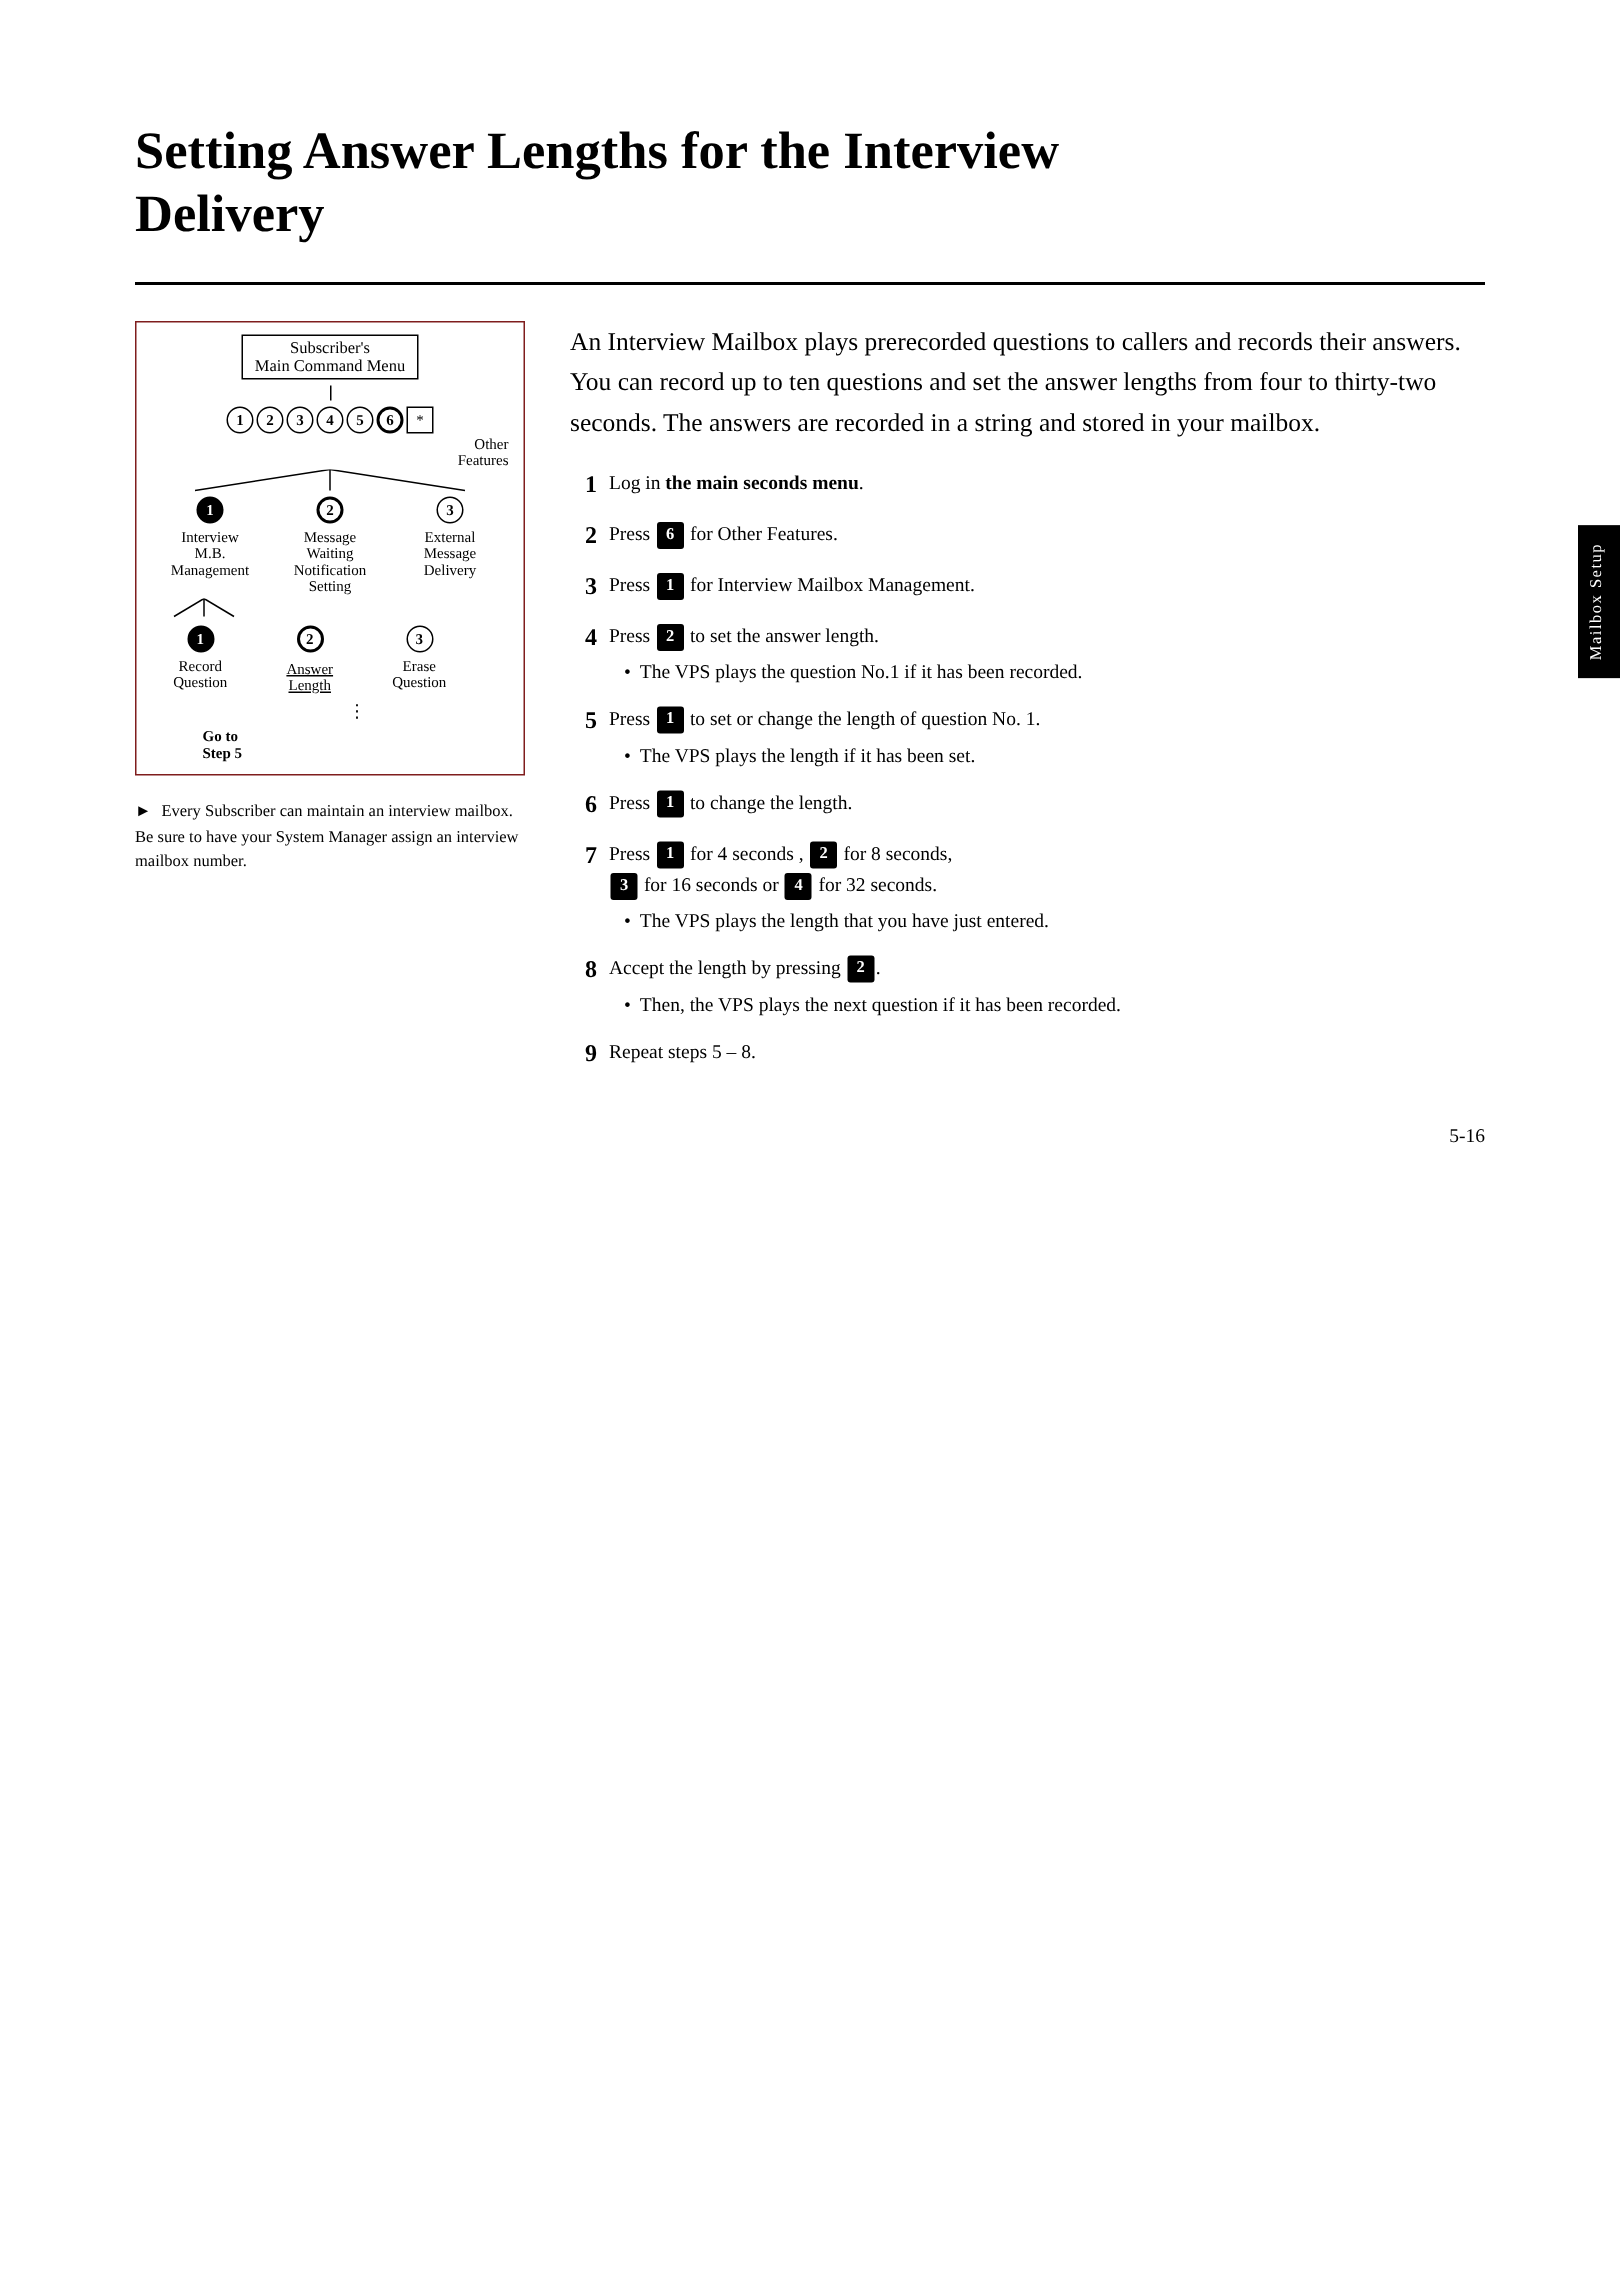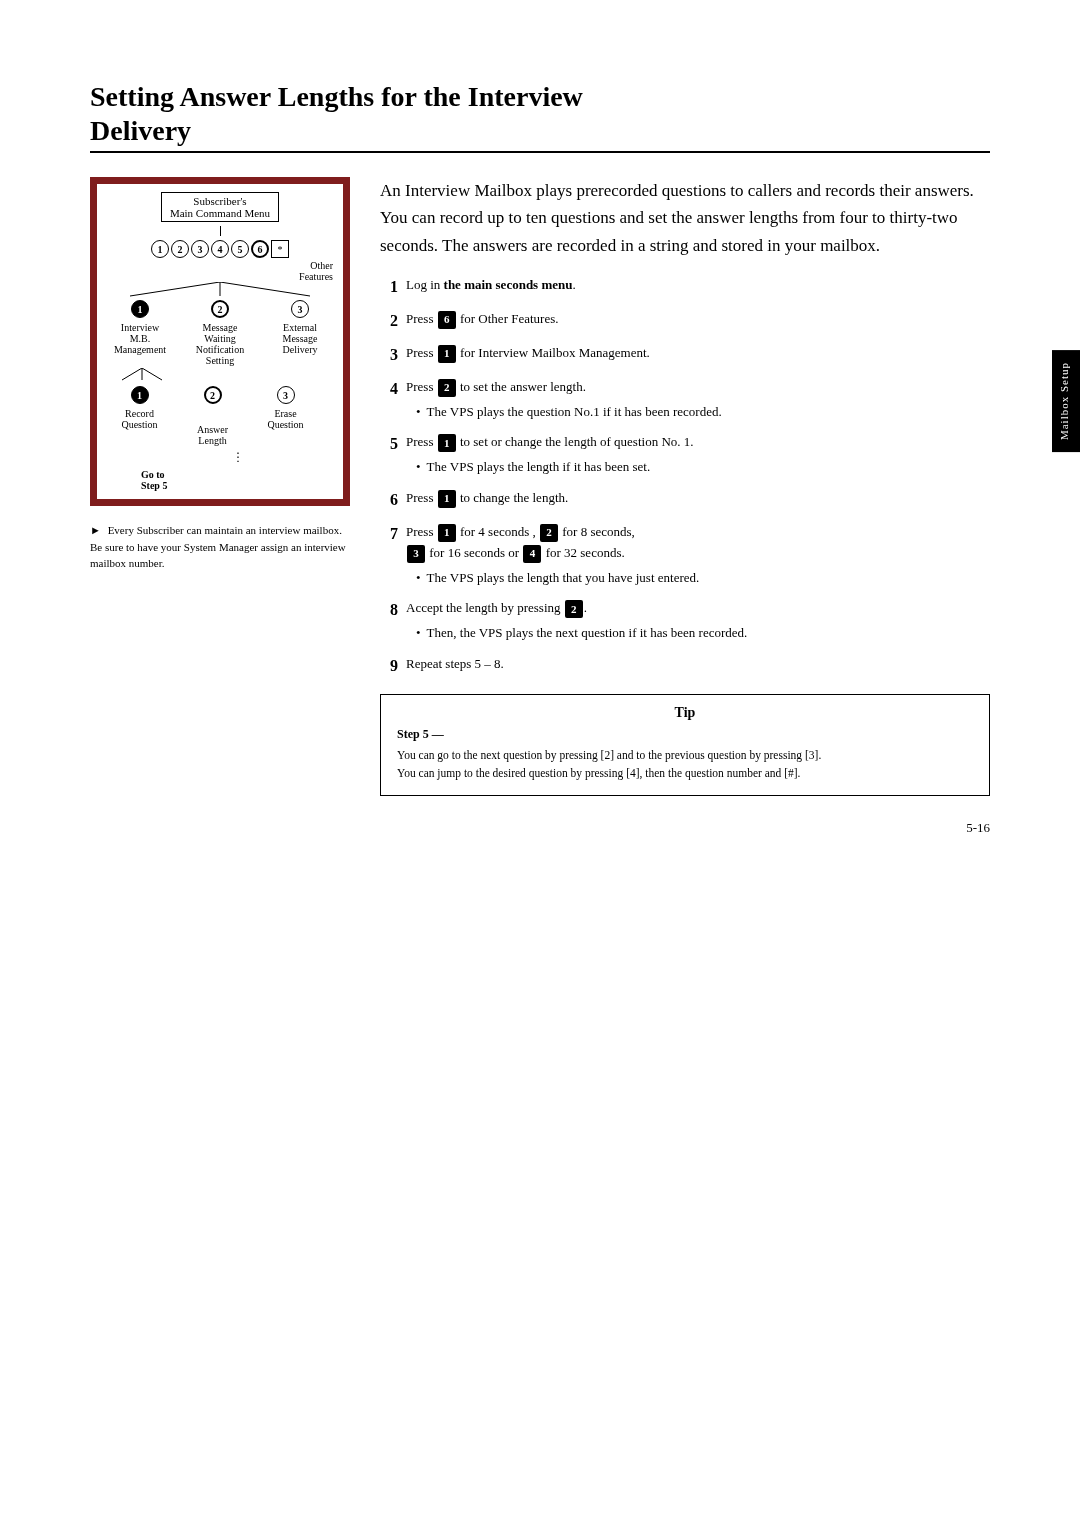--- a/index.html
+++ b/index.html
@@ -10,43 +10,43 @@
       color: #000;
       width: 1080px;
       min-height: 1528px;
       position: relative;
     }
     .page {
       padding: 80px 90px 80px 90px;
       position: relative;
     }
     h1 {
-      font-size: 28px;
+      font-size: 35px;
       font-weight: bold;
       line-height: 1.2;
-      margin-bottom: 4px;
+      margin-bottom: 24px;
     }
     .title-underline {
       border-bottom: 2.5px solid #000;
       margin-bottom: 24px;
     }
     .content-area {
       display: flex;
       gap: 30px;
     }
     .left-panel {
       width: 260px;
       flex-shrink: 0;
     }
     .right-panel {
       flex: 1;
     }
     
     .diagram {
-      border: 7px solid #7f1d1d;
+      border: 1px solid #7f1d1d;
       text-align: center;
       padding: 8px 6px 6px 6px;
       font-size: 11px;
       margin-bottom: 16px;
     }
     .diagram .menu-box {
       border: 1px solid #000;
       display: inline-block;
       padding: 2px 8px;
       font-size: 11px;
@@ -310,21 +310,21 @@
         </div>
 
         
         <div class="level3-row" style="justify-content:flex-start; padding-left:4px;">
           <div class="level3-item">
             <div class="num-circle filled">1</div>
             <div style="font-size:10px; margin-top:2px;">Record<br>Question</div>
           </div>
           <div class="level3-item">
             <div class="num-circle bold-border">2</div>
-            <div style="font-size:10px; margin-top:18px;">Answer<br>Length</div>
+            <div style="font-size:10px; margin-top:4px;text-decoration:underline;">Answer<br>Length</div>
           </div>
           <div class="level3-item">
             <div class="num-circle">3</div>
             <div style="font-size:10px; margin-top:2px;">Erase<br>Question</div>
           </div>
         </div>
 
         
         <div style="padding-left:38px; margin-top:4px;">
           <div class="ellipsis">⋮</div>
@@ -422,28 +422,20 @@
 
         <li class="step-item">
           <span class="step-num">9</span>
           <div class="step-content">
             Repeat steps 5 – 8.
           </div>
         </li>
 
       </ol>
 
-      <div class="tip-box">
-        <div class="tip-title">Tip</div>
-        <div class="tip-step">Step 5 —</div>
-        <div class="tip-body">
-          You can go to the next question by pressing [2] and to the previous question by pressing [3].<br>
-          You can jump to the desired question by pressing [4], then the question number and [#].
-        </div>
-      </div>
 
     </div>
   </div>
 
   <div class="page-footer">
     <span>5-16</span>
   </div>
 
 </div>
 

